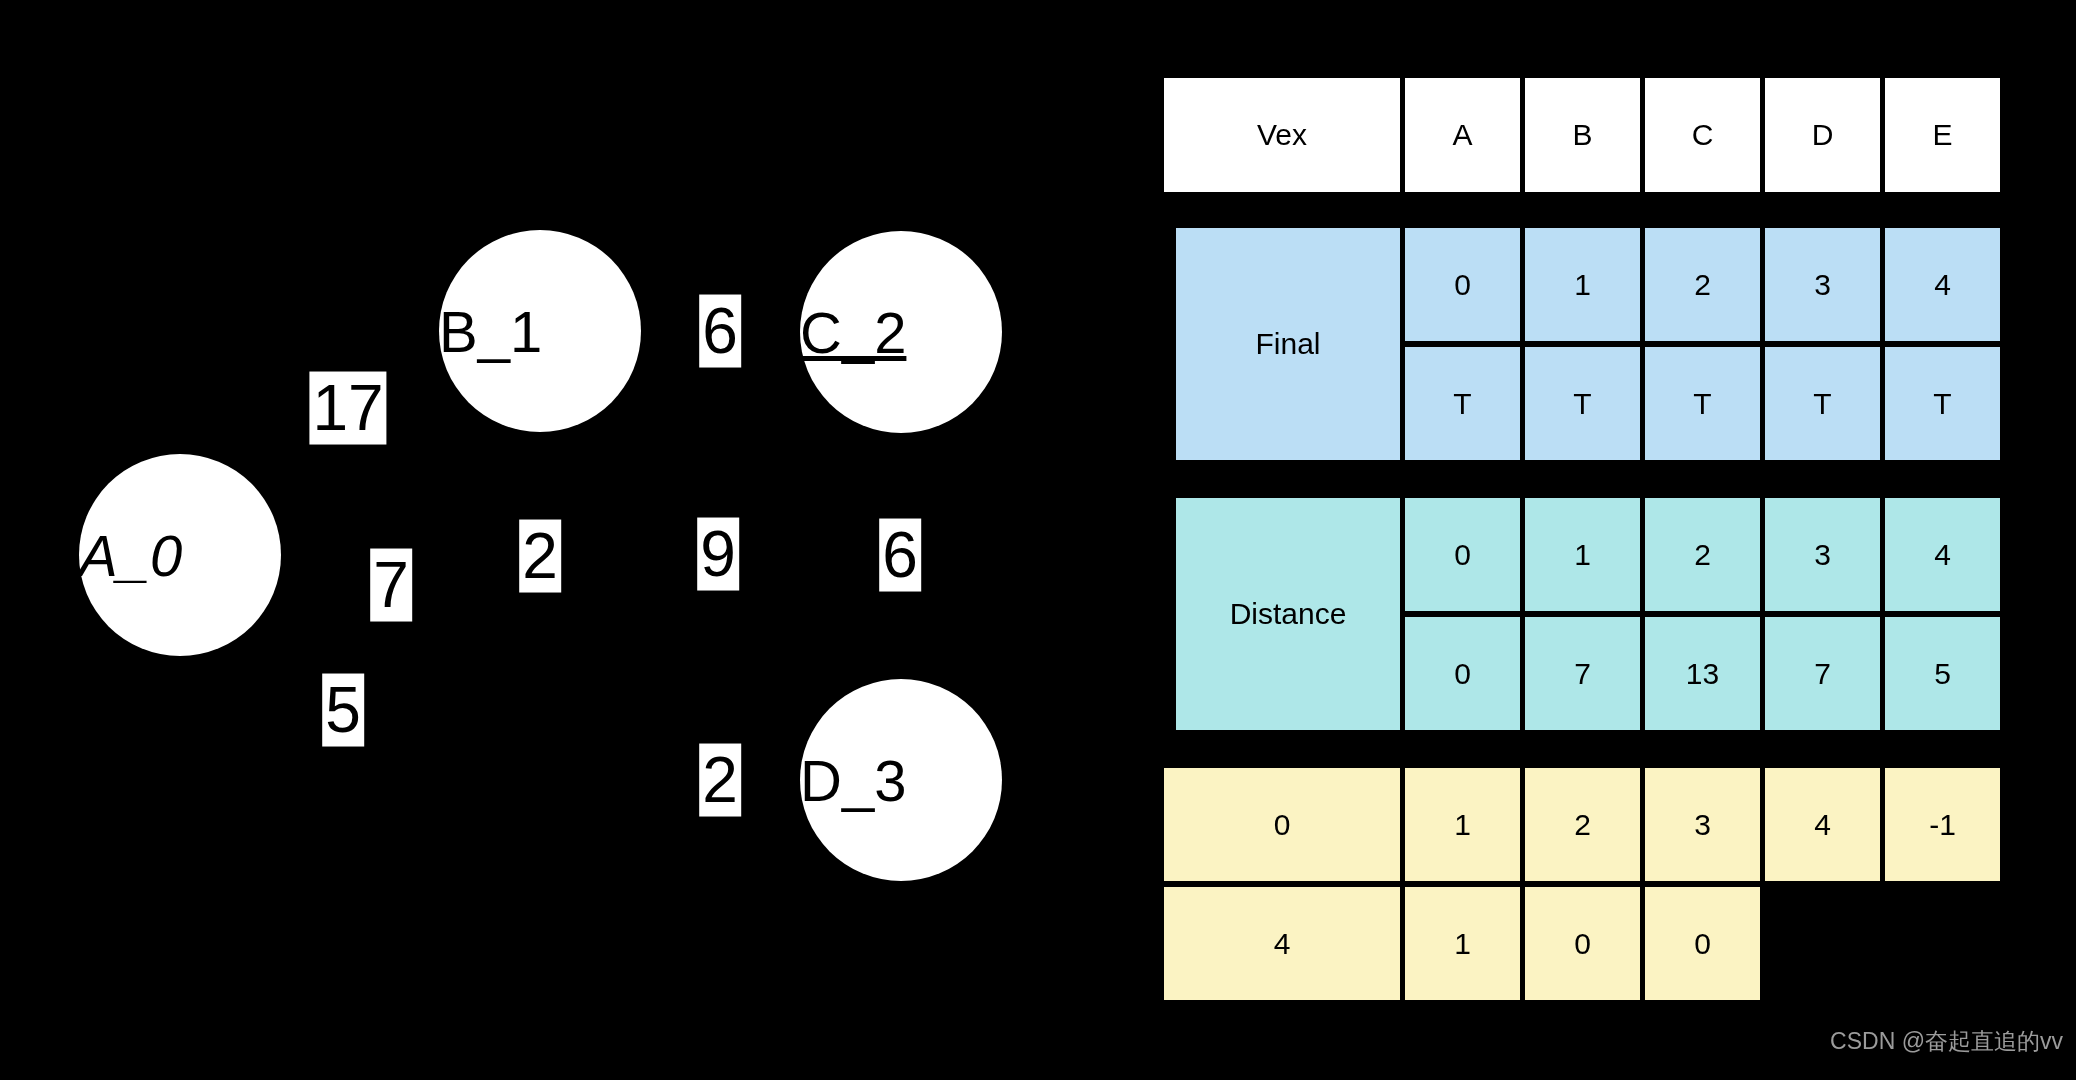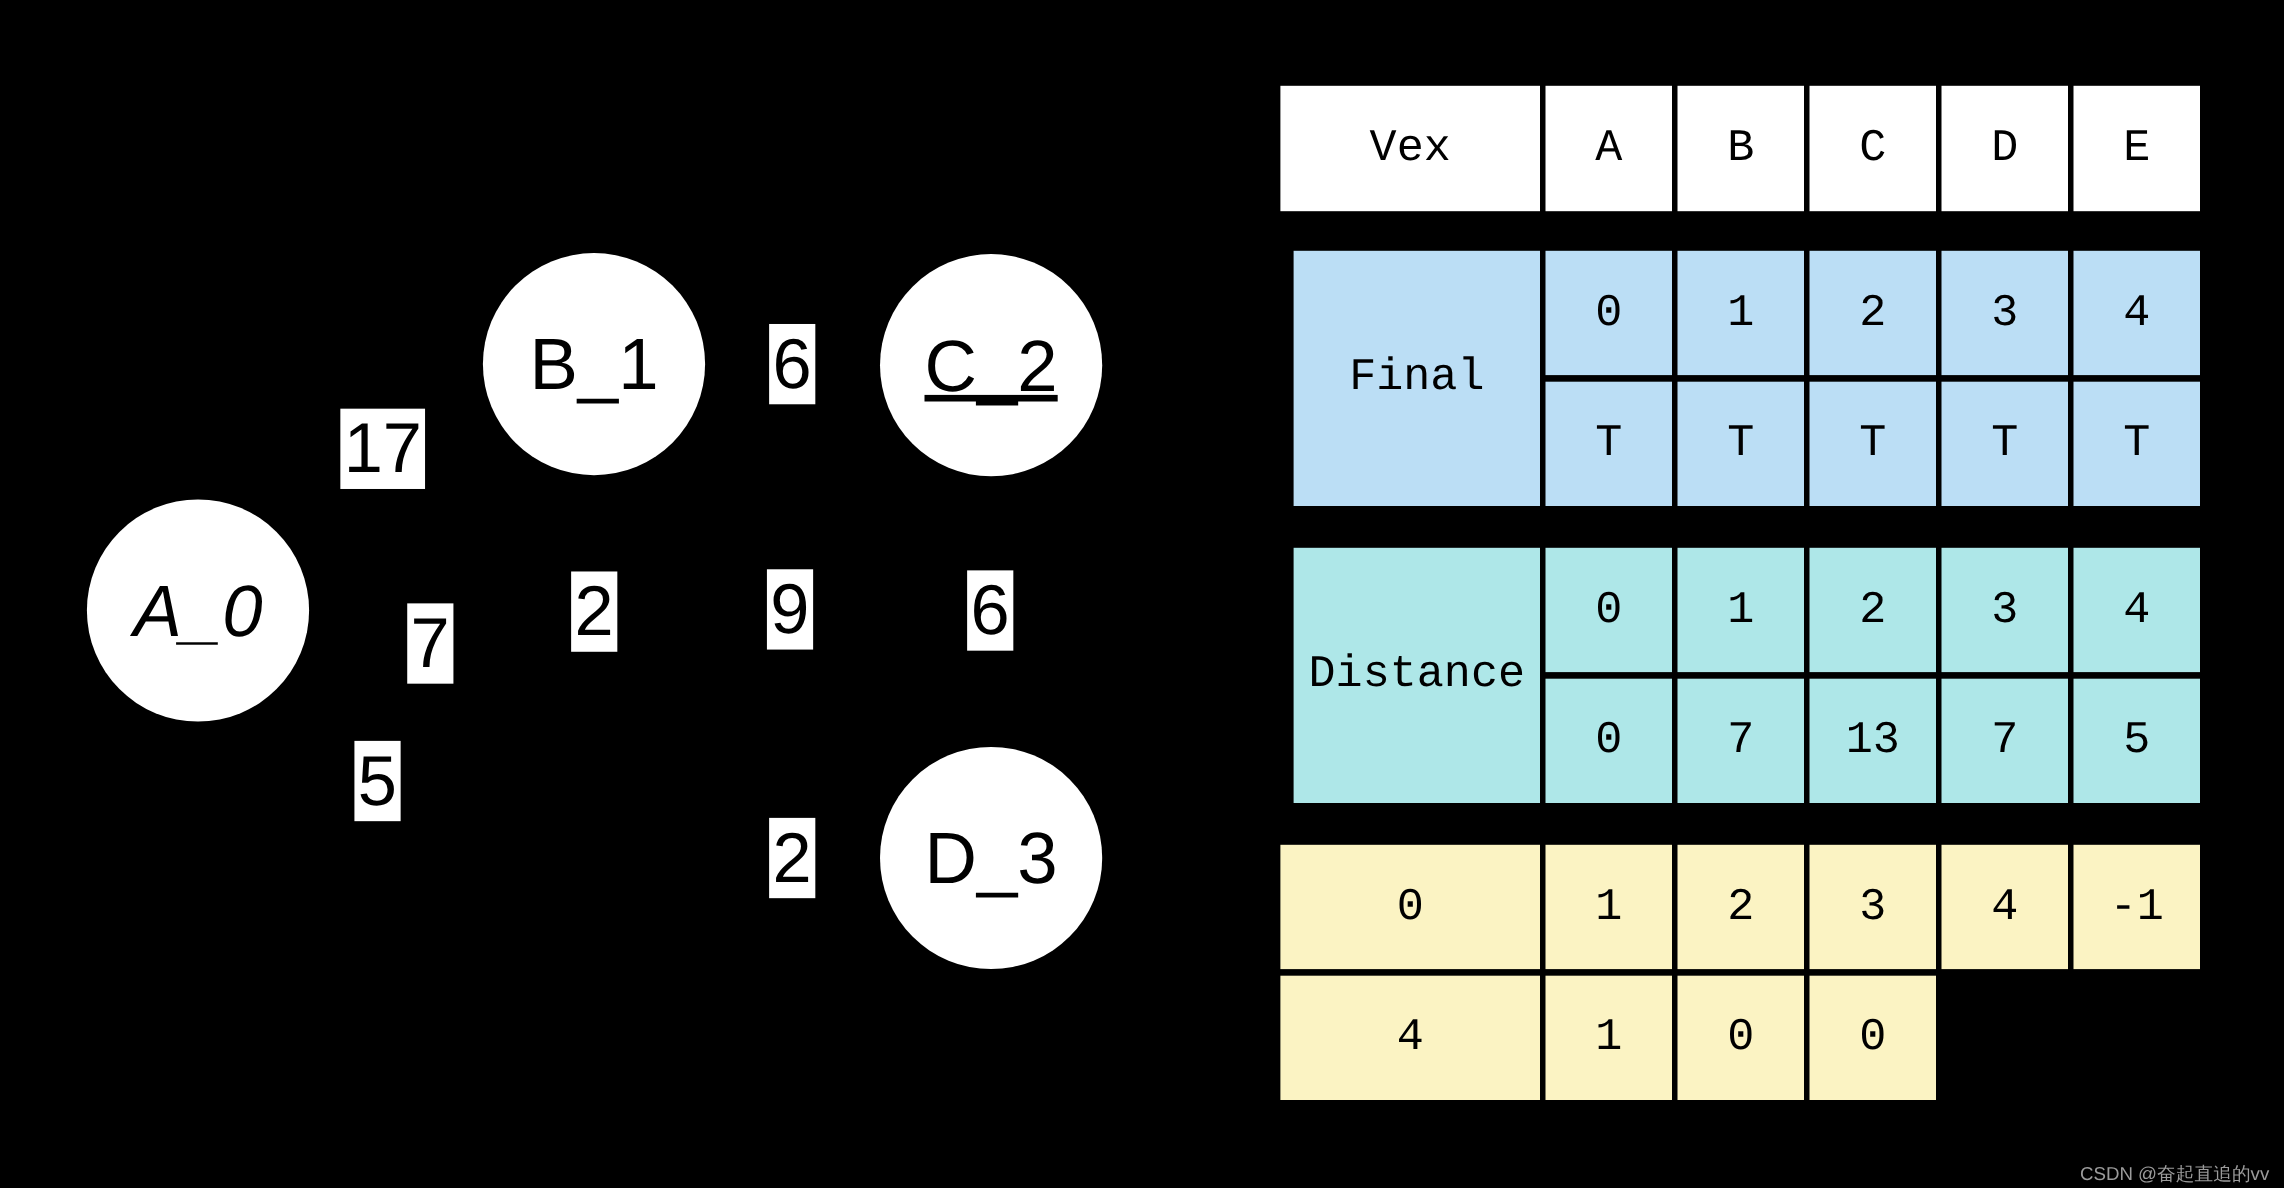--- a/index.html
+++ b/index.html
@@ -16,22 +16,21 @@
   .graph-layer { position: absolute; inset: 0; }
   .node {
     position: absolute;
     width: 202px;
     height: 202px;
     border-radius: 50%;
     background: #ffffff;
     color: #000000;
     display: flex;
     align-items: center;
-    justify-content: center;
-    font-size: 66px;
+    font-size: 58px;
     transform: translate(-50%, -50%);
     white-space: nowrap;
   }
   .wt {
     position: absolute;
     transform: translate(-50%, -50%);
     background: #ffffff;
     color: #000000;
     font-size: 64px;
     line-height: 1.14;
@@ -48,32 +47,31 @@
     column-gap: 5px;
   }
   .tbl-header { grid-template-rows: 114px; }
   .tbl-section { grid-template-rows: 113px 113px; row-gap: 6px; }
   .cell {
     background: var(--cell, #ffffff);
     color: #000000;
     display: flex;
     align-items: center;
     justify-content: center;
-    font-size: 41px;
-    font-family: Liberation Mono, monospace;
+    font-size: 30px;
   }
   .span2 { grid-row: 1 / 3; margin-left: 12px; }
 
   
   .watermark {
     position: absolute;
     right: 13px;
-    top: 1056px;
+    top: 1026px;
     color: #9b9b9b;
-    font-size: 17px;
+    font-size: 23px;
     white-space: nowrap;
   }
 </style>
 </head>
 <body>
 
 <div class="canvas">
 
   <div class="graph-layer">
 

